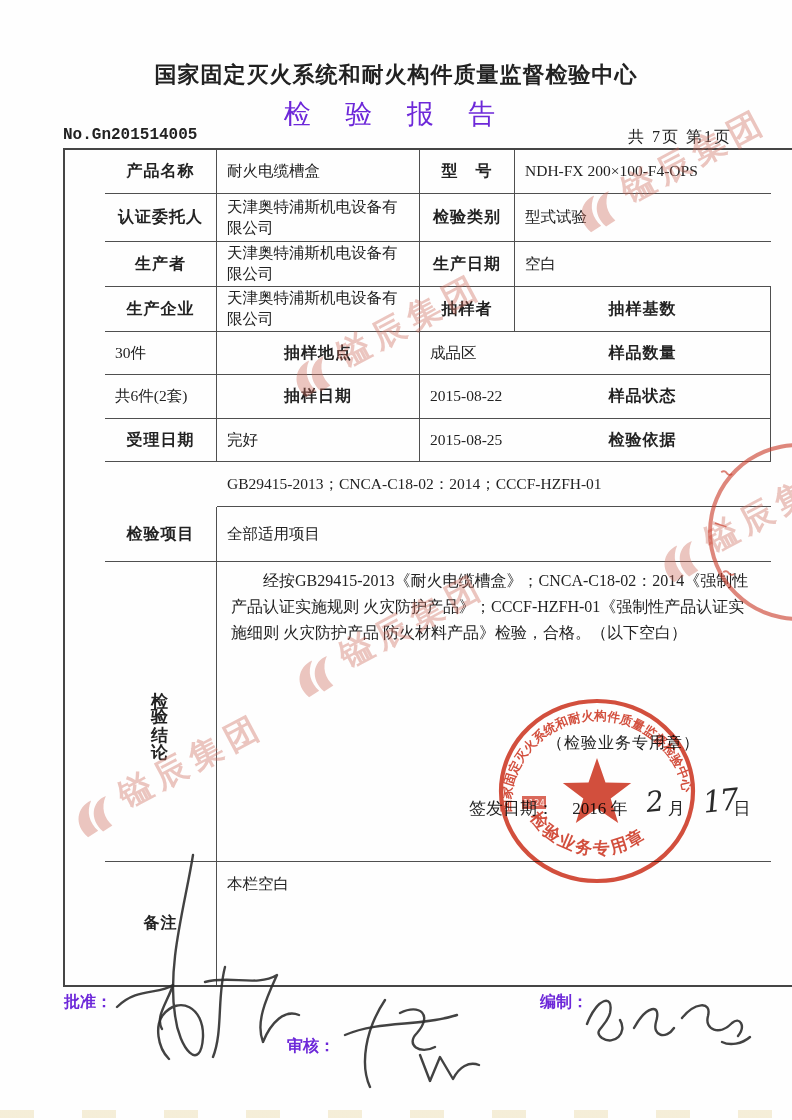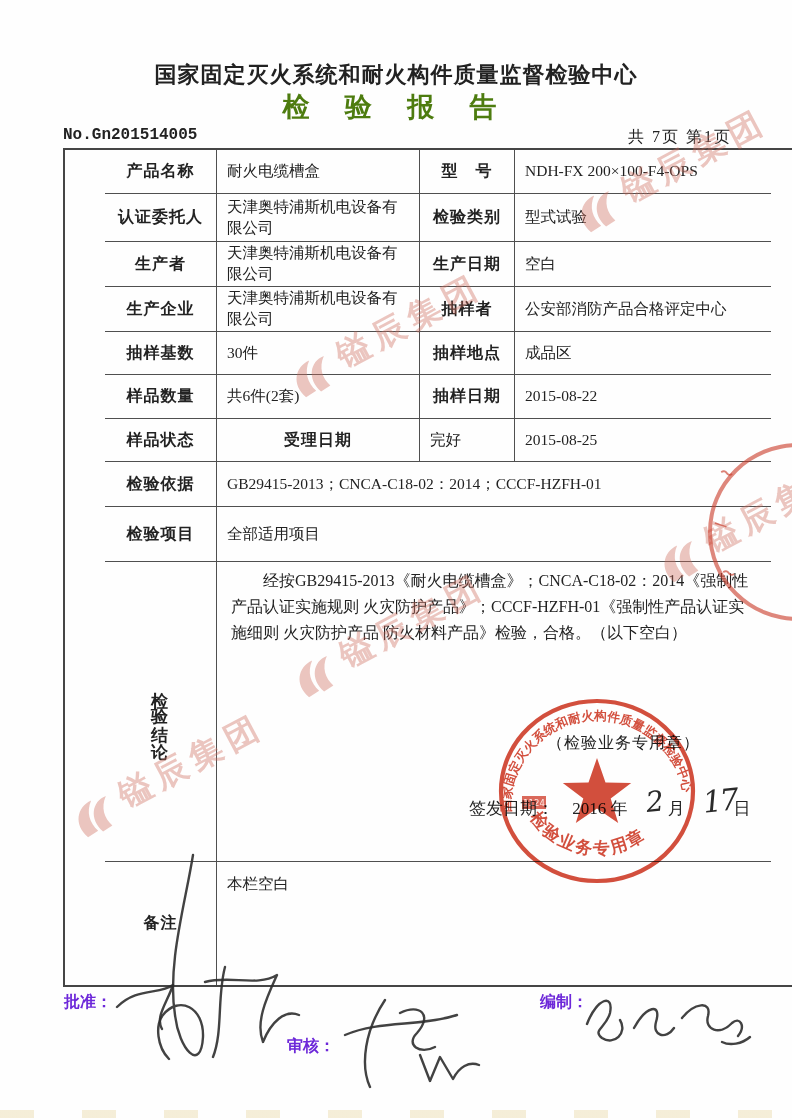--- a/index.html
+++ b/index.html
@@ -2,22 +2,22 @@
 <html><head>
 <meta charset="utf-8">
 <style>
   html,body{margin:0;padding:0;background:#ffffff;}
   .page{position:relative;width:792px;height:1120px;background:#fefefe;overflow:hidden;
         font-family:"Liberation Serif", serif;color:#1e1e1e;}
 
   
   .org-title{position:absolute;left:0;top:60px;width:100%;text-align:center;
     font-family:"DejaVu Sans", sans-serif;font-weight:700;font-size:22px;letter-spacing:1px;color:#222;}
-  .report-title{position:absolute;left:0;top:89px;width:100%;text-align:center;
-    font-family:"DejaVu Sans", sans-serif;font-weight:700;font-size:27px;letter-spacing:13px;color:#4d7c0f;}
+  .report-title{position:absolute;left:0;top:96px;width:100%;text-align:center;
+    font-family:"DejaVu Sans", sans-serif;font-weight:400;font-size:27px;letter-spacing:13px;color:#6d28d9;}
   .report-no{position:absolute;left:63px;top:126px;
     font-family:Liberation Mono, monospace;font-weight:700;font-size:16px;color:#222;}
   .pagination{position:absolute;right:60px;top:127px;font-size:16px;color:#222;letter-spacing:2px;}
 
   
   .report-table{position:absolute;left:63px;top:148px;width:734px;
     display:grid;grid-template-columns:112px 203px 95px 256px;
     grid-template-rows:44px 48px 45px 45px 43px 44px 43px 45px 55px 300px 123px;
     border:2px solid #454545;box-sizing:border-box;background:transparent;padding-left:40px;}
   .cell{border-right:1.4px solid #4f4f4f;border-bottom:1.4px solid #4f4f4f;
@@ -131,21 +131,20 @@
     <div class="cell val cr">型式试验</div>
 
     <div class="cell lbl">生产者</div>
     <div class="cell val">天津奥特浦斯机电设备有限公司</div>
     <div class="cell lbl">生产日期</div>
     <div class="cell val cr">空白</div>
 
     <div class="cell lbl">生产企业</div>
     <div class="cell val">天津奥特浦斯机电设备有限公司</div>
     <div class="cell lbl">抽样者</div>
-    <div class="cell val cr">公安部消防产品合格评定中心</div>
 
     <div class="cell lbl">抽样基数</div>
     <div class="cell val">30件</div>
     <div class="cell lbl">抽样地点</div>
     <div class="cell val cr">成品区</div>
 
     <div class="cell lbl">样品数量</div>
     <div class="cell val">共6件(2套)</div>
     <div class="cell lbl">抽样日期</div>
     <div class="cell val cr">2015-08-22</div>

